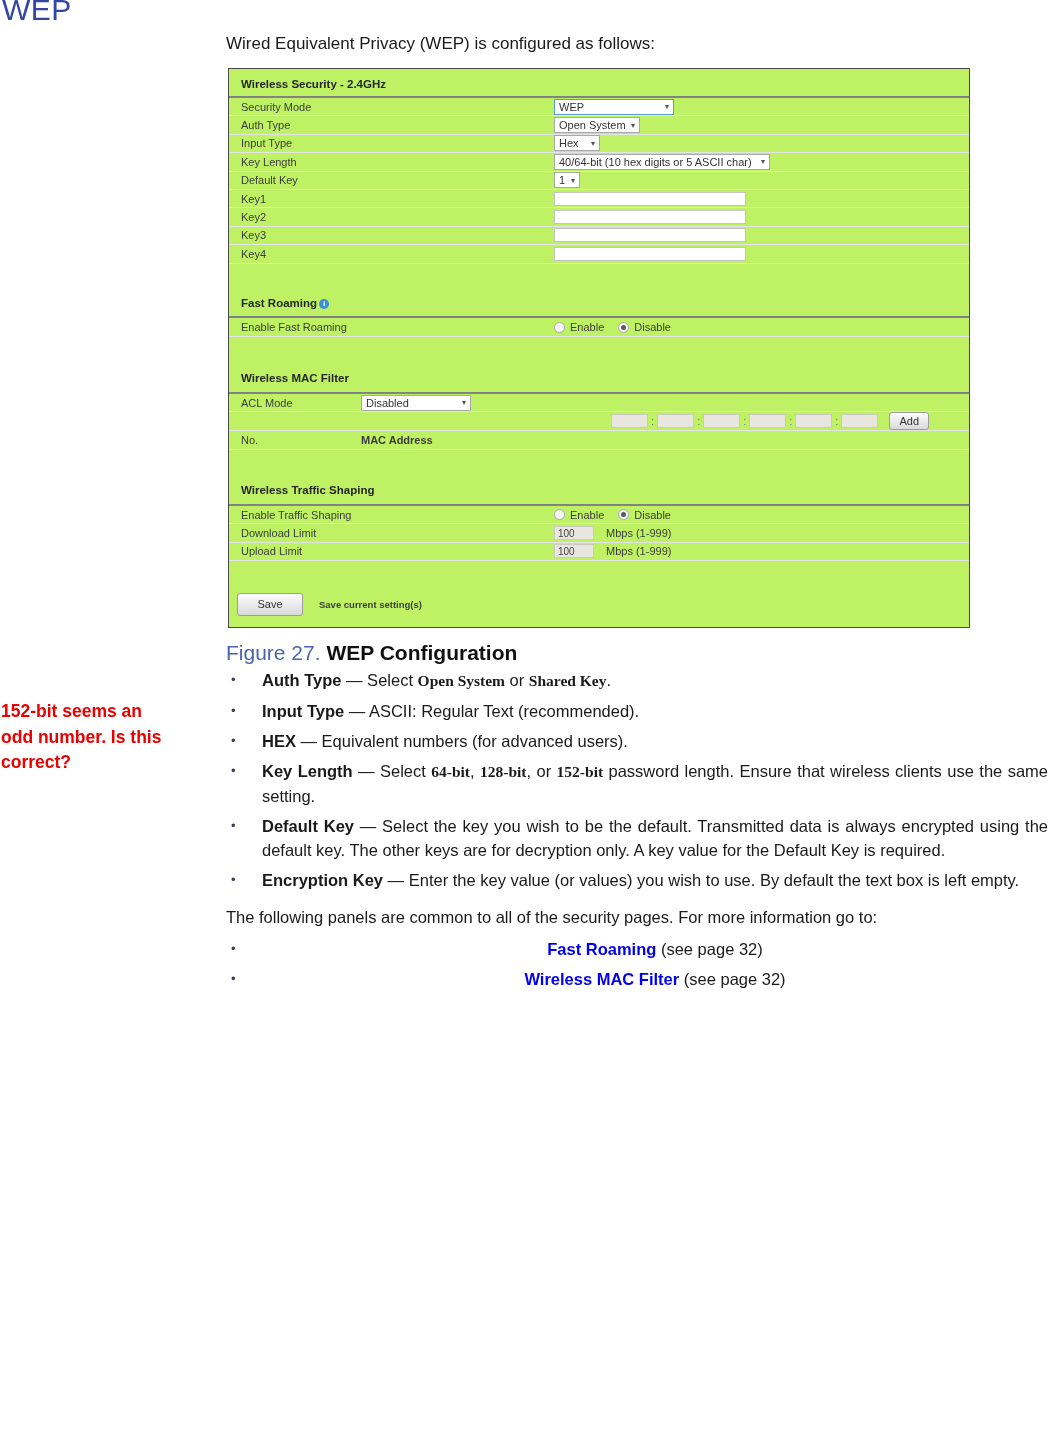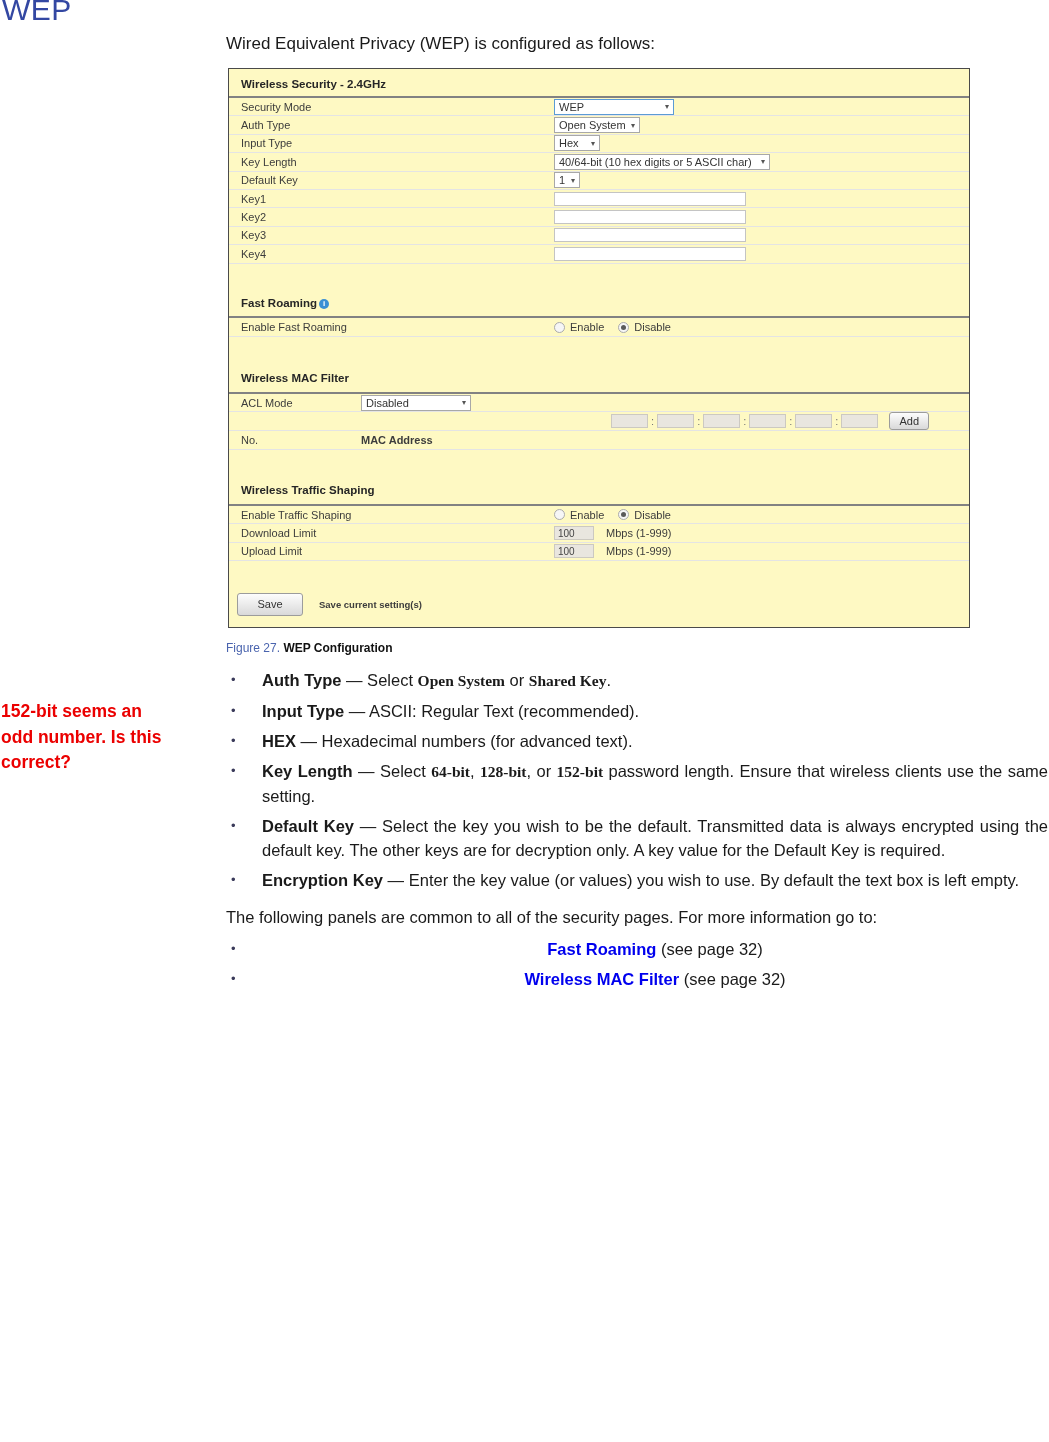--- a/index.html
+++ b/index.html
@@ -3,21 +3,21 @@
 <meta charset="utf-8">
 <style>
   html,body{margin:0;padding:0;background:#ffffff;}
   #page{position:relative;width:1049px;height:1396px;background:#ffffff;overflow:hidden;
         font-family:"Liberation Sans", sans-serif;color:#1a1a1a;}
 
   
   .doc-heading{position:absolute;left:2px;top:-7px;font-size:30px;font-weight:400;
                color:#3347A2;letter-spacing:0.5px;}
   .intro{position:absolute;left:226px;top:34px;font-size:17px;}
-  .fig-caption{position:absolute;left:226px;top:641px;font-size:12px;}
+  .fig-caption{position:absolute;left:226px;top:641px;font-size:21px;}
   .fig-prefix{color:#4A64AE;}
   .fig-title{font-weight:bold;color:#111;}
 
   .flow{position:absolute;left:226px;top:668px;width:822px;font-size:16.5px;line-height:24px;}
   .bullets{list-style:none;margin:0;padding:0;}
   .bullets li{position:relative;padding-left:36px;margin-bottom:6px;text-align:justify;}
   .bullets li::before{content:"\2022";position:absolute;left:5px;top:0;font-size:13px;color:#3a3a5a;}
   .term{font-weight:bold;}
   .serif{font-family:"Liberation Serif", serif;font-weight:bold;font-size:15.5px;}
   .para{margin:4px 0 0 0;text-align:justify;}
@@ -28,21 +28,21 @@
   .doc-link{color:#0000EE;font-weight:bold;text-decoration:none;}
 
   .margin-note{position:absolute;left:1px;top:699px;width:172px;color:#EB0000;
                font-weight:bold;font-size:17.5px;line-height:25.5px;}
 
   .footer{position:absolute;top:1411px;right:19px;display:flex;gap:26px;
           color:#2B429B;font-weight:bold;font-size:17px;}
 
   
   .panel{position:absolute;left:228px;top:68px;width:742px;height:560px;box-sizing:border-box;
-         border:1px solid #4a4a4a;background:#fef9c3;font-size:11px;color:#3c3c3c;}
+         border:1px solid #4a4a4a;background:#bef264;font-size:11px;color:#3c3c3c;}
   .sec{position:absolute;left:0;right:0;}
   .sec-head{font-weight:bold;font-size:11.5px;color:#262626;padding-left:12px;box-sizing:border-box;
             border-bottom:2px solid #828282;}
   #sec-ws{top:0;}   #sec-ws .sec-head{padding-top:9px;height:29px;}
   #sec-fr{top:222px;} #sec-fr .sec-head{padding-top:6px;height:27px;}
   #sec-mac{top:296px;} #sec-mac .sec-head{padding-top:7px;height:29px;}
   #sec-ts{top:408px;}  #sec-ts .sec-head{padding-top:7px;height:29px;}
 
   .row{position:relative;height:18.4px;border-bottom:1px solid #e4e4e4;box-sizing:border-box;}
   .row.tall{height:19px;}
@@ -249,21 +249,21 @@
 
   <div class="flow">
     <ul class="bullets">
       <li>
         <span class="term">Auth Type</span><span> — Select </span><span class="serif">Open System</span><span> or </span><span class="serif">Shared Key</span><span>.</span>
       </li>
       <li>
         <span class="term">Input Type</span><span> — ASCII: Regular Text (recommended).</span>
       </li>
       <li>
-        <span class="term">HEX</span><span> — Hexadecimal numbers (for advanced text).</span>
+        <span class="term">HEX</span><span> — Equivalent numbers (for advanced users).</span>
       </li>
       <li>
         <span class="term">Key Length</span><span> — Select </span><span class="serif">64-bit</span><span>, </span><span class="serif">128-bit</span><span>, or </span><span class="serif">152-bit</span><span> password length. Ensure that wireless clients use the same setting.</span>
       </li>
       <li>
         <span class="term">Default Key</span><span> — Select the key you wish to be the default. Transmitted data is always encrypted using the default key. The other keys are for decryption only. A key value for the Default Key is required.</span>
       </li>
       <li>
         <span class="term">Encryption Key</span><span> — Enter the key value (or values) you wish to use. By default the text box is left empty.</span>
       </li>

